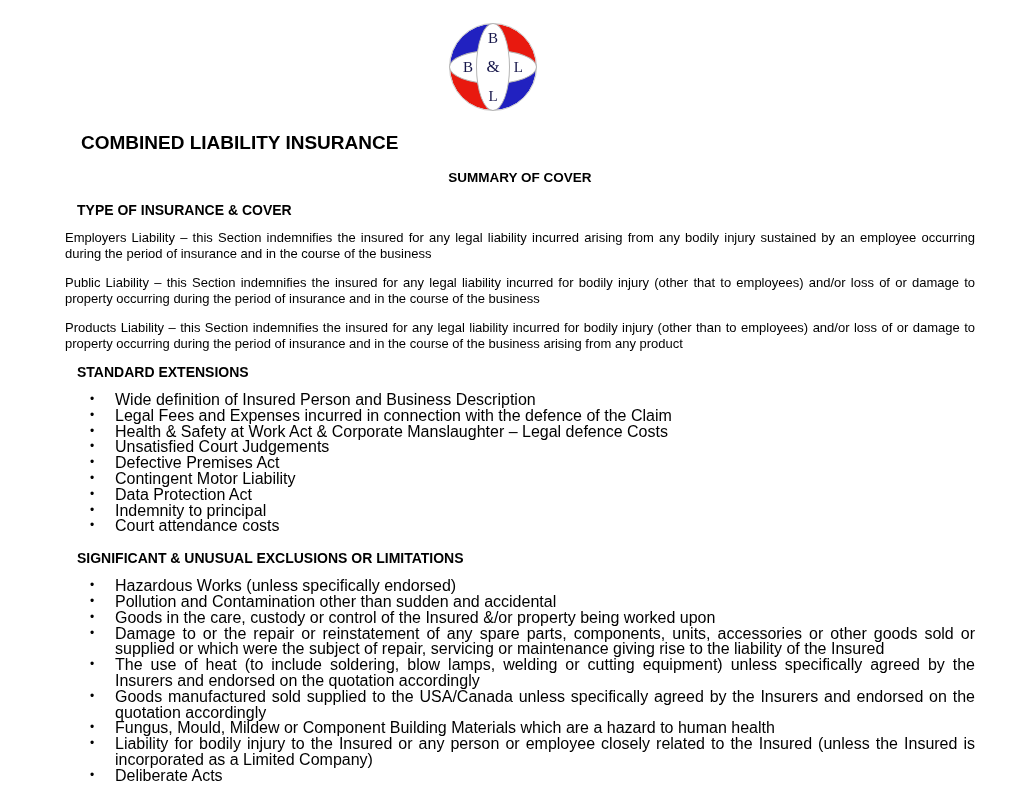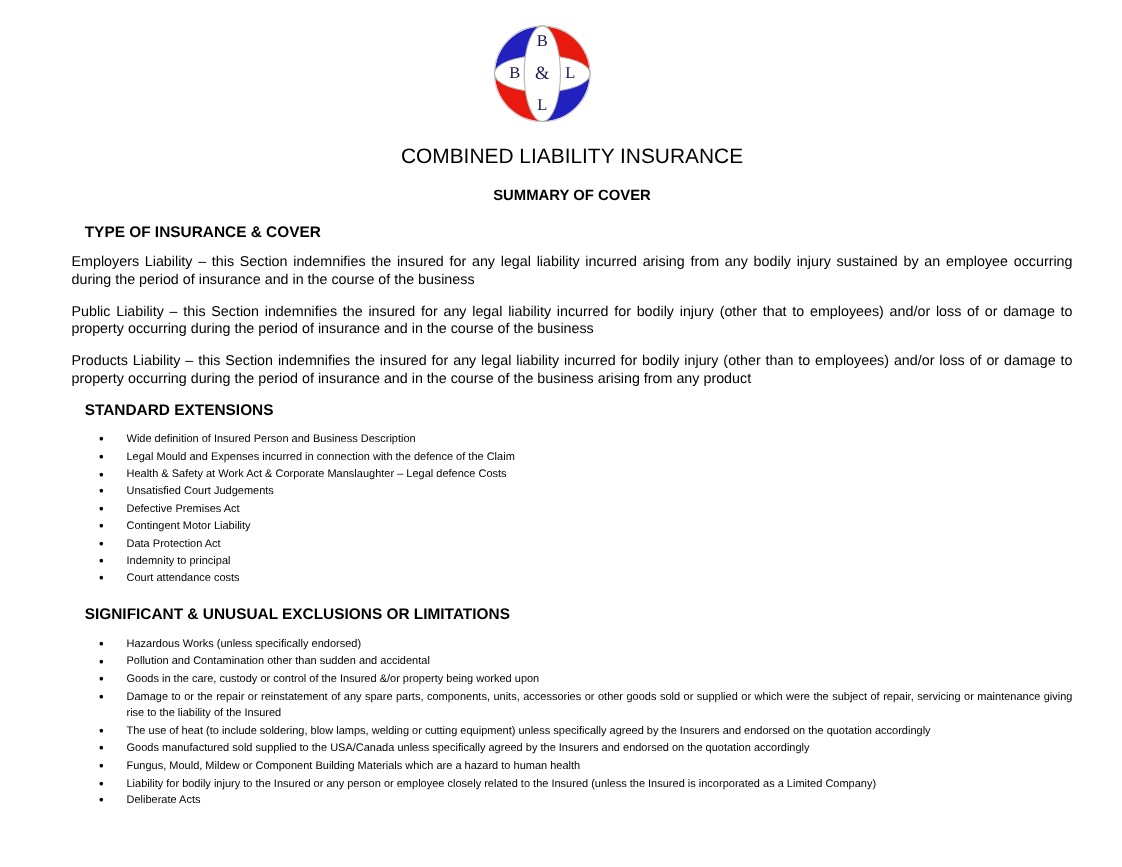--- a/index.html
+++ b/index.html
@@ -37,21 +37,21 @@
     color:var(--logo-letter,#16164a); font-size:15px; line-height:1;
   }
   .logo .lt-top    { top:7px;  left:50%; transform:translateX(-50%); }
   .logo .lt-bottom { bottom:6px; left:50%; transform:translateX(-50%); }
   .logo .lt-left   { left:13px; top:50%; transform:translateY(-50%); }
   .logo .lt-right  { right:13px; top:50%; transform:translateY(-50%); }
   .logo .lt-center { left:50%; top:50%; transform:translate(-50%,-52%); font-size:17px; }
 
   
   .doc-title {
-    text-align:center; font-size:19px; font-weight:normal;
+    text-align:left; font-size:19px; font-weight:bold;
     margin:16px; line-height:22px;
   }
   .doc-subtitle {
     text-align:center; font-size:13.5px; font-weight:bold;
     margin:16px 0 0 0; line-height:16px;
   }
   .section-heading {
     font-size:14px; font-weight:bold; margin:12px; line-height:16px;
   }
   .section { margin-top:16px; }
@@ -59,21 +59,21 @@
   .section:last-child { margin-top:16px; }
 
   
   .para {
     font-size:13px; line-height:16px; text-align:justify;
     margin:3px 0 13px 0;
   }
   .para:last-child { margin-bottom:11px; }
   ul.bullets { list-style:none; margin:4px 0 0 0; padding:0; }
   ul.bullets li {
-    position:relative; padding-left:50px; font-size:10px;
+    position:relative; padding-left:50px; font-size:16px;
     line-height:15.8px; text-align:justify;
   }
   ul.bullets li::before {
     content:"\2022"; position:absolute; left:25px; top:0;
     font-size:12px;
   }
 </style>
 </head>
 <body>
 
@@ -98,21 +98,21 @@
     <h3 class="section-heading">TYPE OF INSURANCE &amp; COVER</h3>
     <p class="para">Employers Liability – this Section indemnifies the insured for any legal liability incurred arising from any bodily injury sustained by an employee occurring during the period of insurance and in the course of the business</p>
     <p class="para">Public Liability – this Section indemnifies the insured for any legal liability incurred for bodily injury (other that to employees) and/or loss of or damage to property occurring during the period of insurance and in the course of the business</p>
     <p class="para">Products Liability – this Section indemnifies the insured for any legal liability incurred for bodily injury (other than to employees) and/or loss of or damage to property occurring during the period of insurance and in the course of the business arising from any product</p>
   </div>
 
   <div class="section">
     <h3 class="section-heading">STANDARD EXTENSIONS</h3>
     <ul class="bullets">
         <li>Wide definition of Insured Person and Business Description</li>
-        <li>Legal Mould and Expenses incurred in connection with the defence of the Claim</li>
+        <li>Legal Fees and Expenses incurred in connection with the defence of the Claim</li>
         <li>Health &amp; Safety at Work Act &amp; Corporate Manslaughter  – Legal defence Costs</li>
         <li>Unsatisfied Court Judgements</li>
         <li>Defective Premises Act</li>
         <li>Contingent Motor Liability</li>
         <li>Data Protection Act</li>
         <li>Indemnity to principal</li>
         <li>Court attendance costs</li>
       </ul>
   </div>
 

